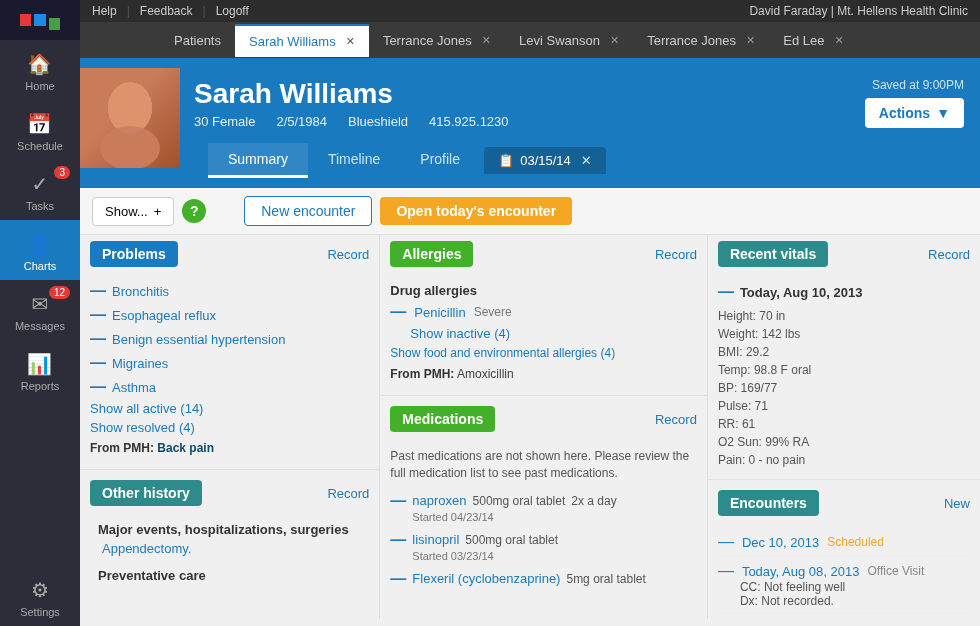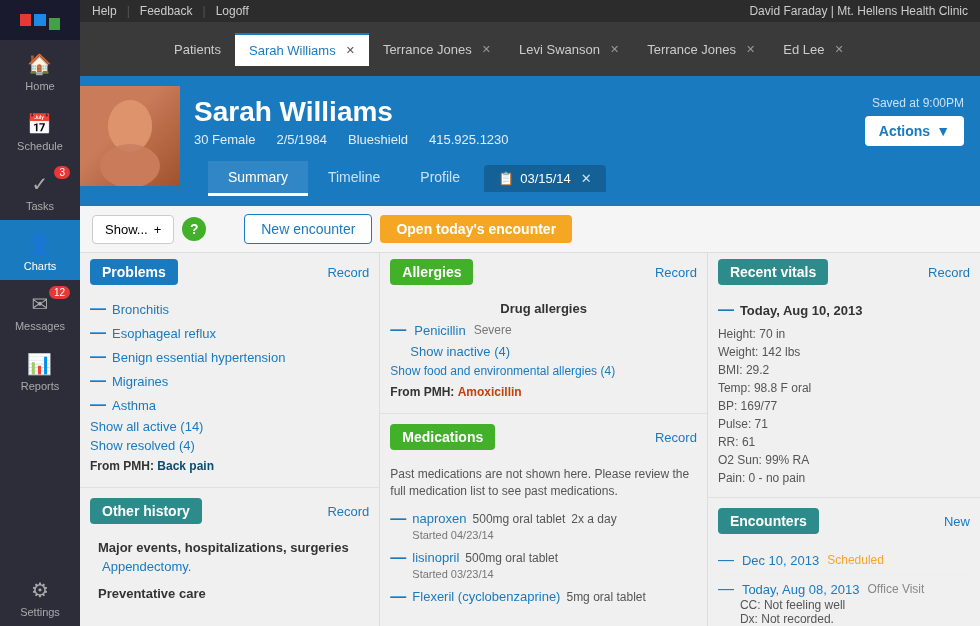--- a/index.html
+++ b/index.html
@@ -6,21 +6,21 @@
     body { font-family: Arial, sans-serif; font-size: 13px; background: #f0f0f0; width: 980px; height: 626px; overflow: hidden; }
 
     
     .top-bar { background: #2c2c2c; color: #ccc; font-size: 12px; padding: 4px 12px; display: flex; justify-content: space-between; align-items: center; }
     .top-bar-left { display: flex; gap: 10px; }
     .top-bar-left a { color: #ccc; text-decoration: none; }
     .top-bar-left span { color: #555; }
     .top-bar-right { color: #ccc; }
 
     
-    .tabs-bar { background: #3a3a3a; display: flex; align-items: center; padding: 0 0 0 80px; height: 54px; }
+    .tabs-bar { background: #3a3a3a; display: flex; align-items: center; padding: 0 0 0 80px; height: 36px; }
     .tab { padding: 8px 14px; color: #ccc; font-size: 13px; cursor: pointer; display: flex; align-items: center; gap: 6px; position: relative; }
     .tab.active { background: #fff; color: #1a7abf; border-top: 2px solid #1a7abf; }
     .tab .close { color: #999; font-size: 11px; margin-left: 4px; cursor: pointer; }
     .tab.active .close { color: #555; }
 
     
     .sidebar { position: absolute; top: 0; left: 0; width: 80px; height: 626px; background: #2d2d3a; display: flex; flex-direction: column; align-items: center; padding-top: 0; z-index: 10; }
     .sidebar-logo { width: 80px; height: 40px; background: #1a1a2e; display: flex; align-items: center; justify-content: center; }
     .logo-icon { width: 40px; height: 30px; display: flex; gap: 3px; align-items: center; }
     .logo-square { width: 12px; height: 12px; }
@@ -73,21 +73,21 @@
 
     
     .section-content { padding: 6px 10px; }
     .problem-item { display: flex; align-items: center; gap: 6px; padding: 3px 0; color: #1a7abf; cursor: pointer; font-size: 13px; }
     .bullet-dash { color: #1a7abf; font-weight: bold; font-size: 16px; }
     .from-pmh { color: #555; font-size: 12px; padding: 4px 0; }
     .from-pmh span { font-weight: bold; color: #333; }
     .show-link { color: #1a7abf; cursor: pointer; font-size: 13px; padding: 2px 0; display: block; }
 
     
-    .allergy-type { font-size: 13px; font-weight: bold; color: #333; padding: 4px 0 2px; text-align: center; }
+    .allergy-type { font-size: 13px; font-weight: bold; color: #333; padding: 4px 0 2px; }
     .allergy-item { display: flex; align-items: center; gap: 8px; padding: 3px 0; }
     .allergy-name { color: #1a7abf; font-size: 13px; cursor: pointer; }
     .allergy-severity { color: #777; font-size: 12px; }
     .show-env-link { color: #1a7abf; cursor: pointer; font-size: 12px; padding: 3px 0; display: block; }
 
     
     .med-note { color: #555; font-size: 12px; padding: 4px 0 6px; line-height: 1.4; }
     .med-item { padding: 4px 0; }
     .med-name { color: #1a7abf; cursor: pointer; font-size: 13px; }
     .med-dose { color: #555; font-size: 12px; }
@@ -315,21 +315,21 @@
         <div class="allergy-type">Drug allergies</div>
         <div class="allergy-item">
           <span class="bullet-dash" style="color:#1a7abf;">—</span>
           <span class="allergy-name">Penicillin</span>
           <span class="allergy-severity">Severe</span>
         </div>
         <span class="show-link" style="padding-left:20px;color:#1a7abf;">Show inactive (4)</span>
         <span class="show-env-link">Show food and environmental allergies (4)</span>
         <div class="from-pmh">
           <span>From PMH:</span>
-          <span style="font-weight:bold;color:#c2410c;">Amoxicillin</span>
+          <span style="font-weight:normal;color:#404040;">Amoxicillin</span>
         </div>
       </div>
       <hr class="divider-line">
 
       <div class="section-header">
         <span class="section-title" style="background:#43b02a;">Medications</span>
         <span class="section-record-link">Record</span>
       </div>
       <div class="section-content">
         <div class="med-note">Past medications are not shown here. Please review the full medication list to see past medications.</div>

